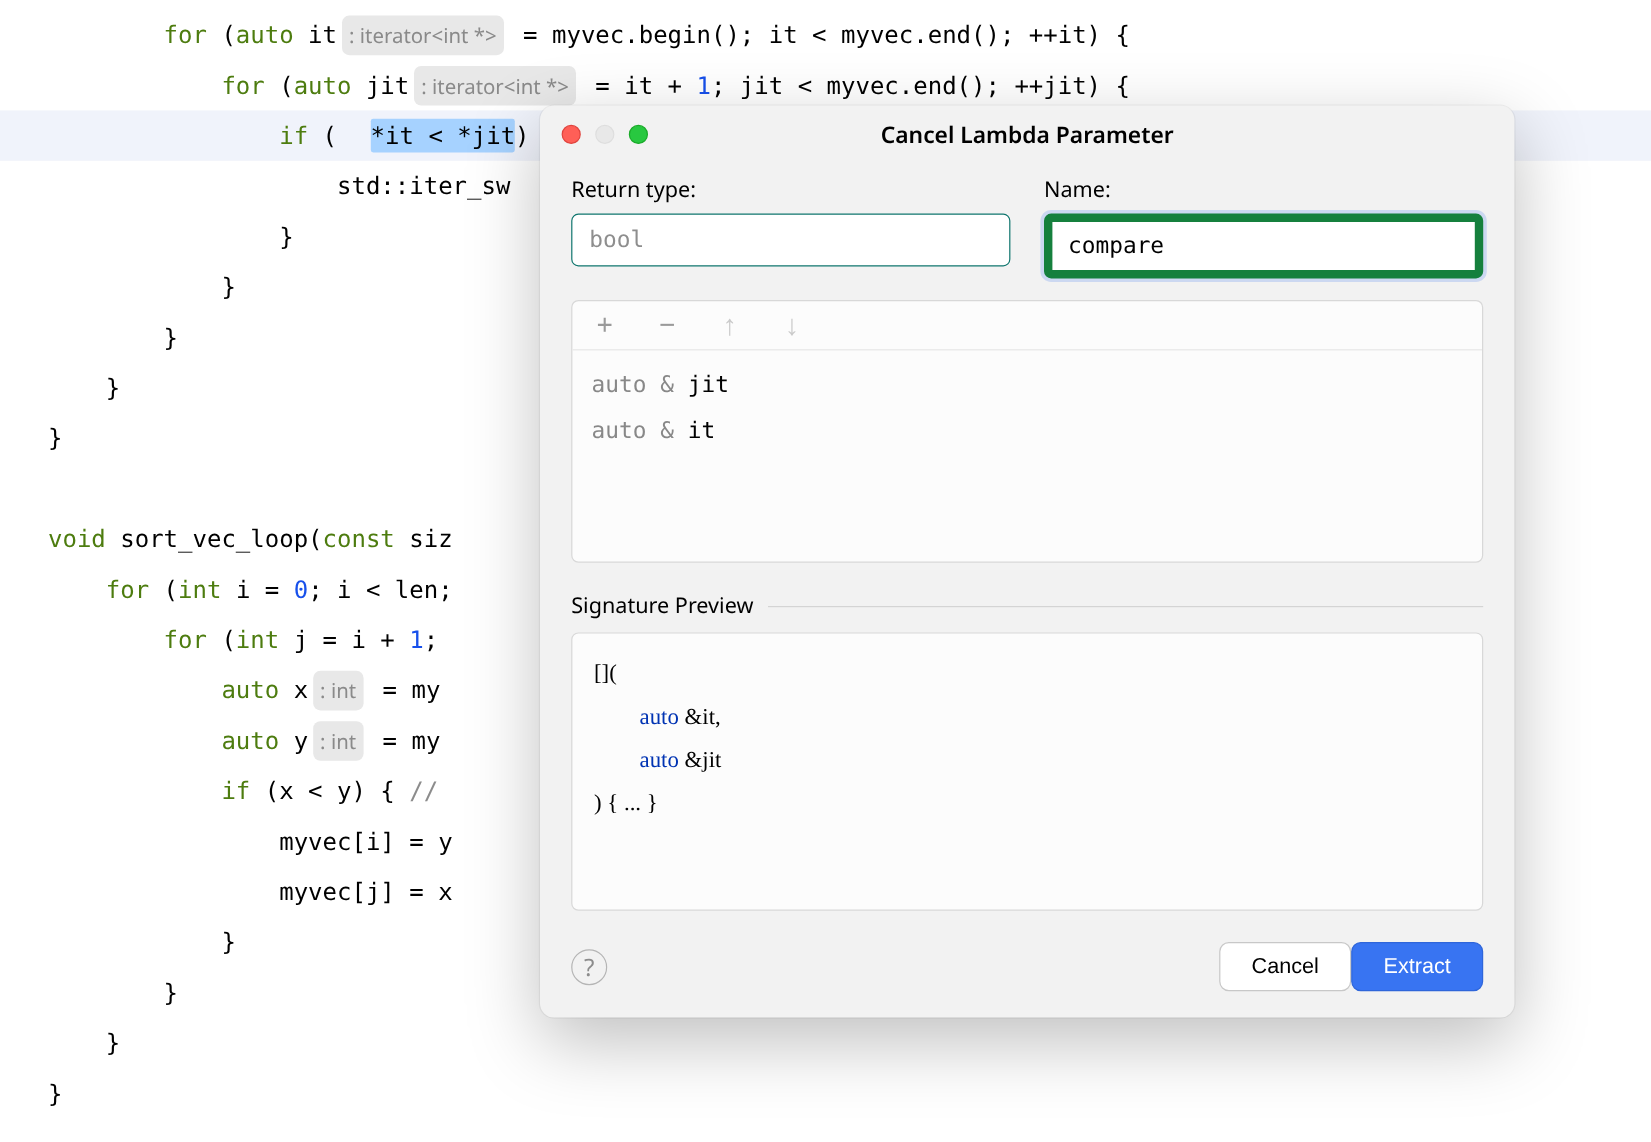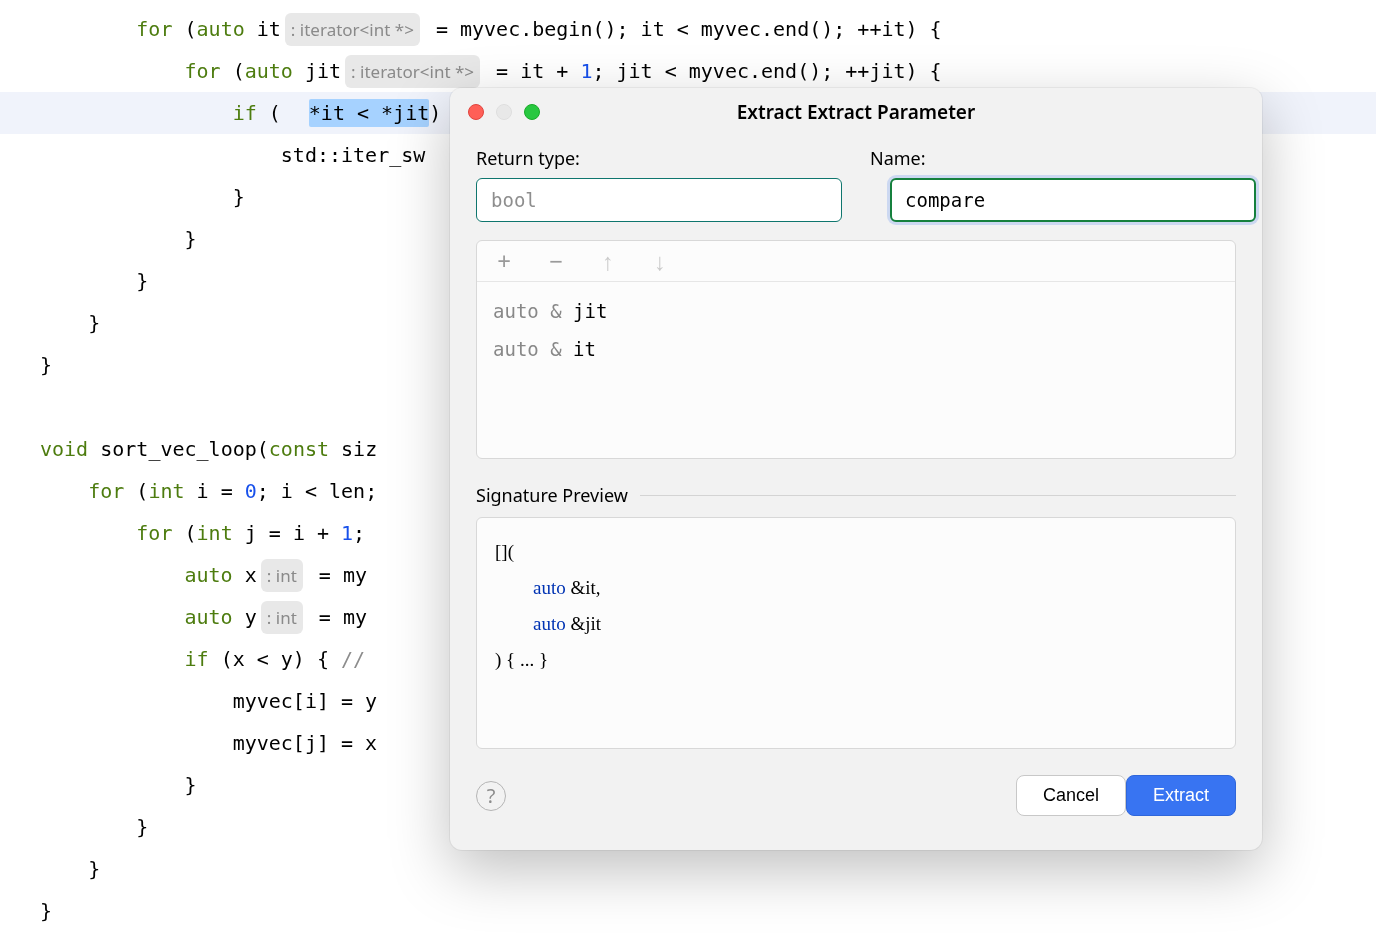--- a/index.html
+++ b/index.html
@@ -75,38 +75,37 @@
   .tl-red { background: #ff5f57; border:1px solid #e0443e; }
   .tl-yel { background: #febc2e; border:1px solid #d79f3e; opacity:0.45; }
   .tl-yel.dim { background:#dedede; border:1px solid #c6c6c6; }
   .tl-grn { background: #28c840; border:1px solid #1aab29; }
   .dlg-title {
     flex: 1;
     text-align: center;
     font-weight: 600;
     font-size: 19px;
   }
-  .dlg-body { padding: 10px 26px 34px 26px; }
+  .dlg-body { padding: 10px 26px 22px 26px; }
   .row { display: flex; gap: 28px; margin-bottom: 6px;}
   .col { flex: 1; display:flex; flex-direction:column; }
   .lbl { font-size: 18px; margin-bottom: 8px; color:#000; }
   .input {
     background: #fff;
     border: 1px solid #0f766e;
     border-radius: 6px;
     padding: 10px 14px;
     font-family: "SF Mono","Menlo",monospace;
     font-size: 19px;
     width: 100%;
   }
   .input.focus {
-    border: 2px solid #15803d;
+    border: 7px solid #15803d;
     box-shadow: 0 0 0 3px rgba(56,116,242,0.2);
     padding: 9px 13px;
-    margin-left: 20px;
   }
   .input.ro { color:#8e8e8e; }
   .param-panel {
     margin-top: 18px;
     background: #fcfcfc;
     border: 1px solid #d8d8d8;
     border-radius: 6px;
     overflow: hidden;
   }
   .param-toolbar {
@@ -185,21 +184,21 @@
 
 <div class="editor" id="editor"><div class="line"><span>        </span><span class="kw">for </span><span>(</span><span class="kw">auto </span><span>it</span><span class="hint">: iterator&lt;int *&gt;</span><span> = myvec.begin(); it &lt; myvec.end(); ++it) {</span></div><div class="line"><span>            </span><span class="kw">for </span><span>(</span><span class="kw">auto </span><span>jit</span><span class="hint">: iterator&lt;int *&gt;</span><span> = it + </span><span class="num">1</span><span>; jit &lt; myvec.end(); ++jit) {</span></div><div class="line hl"><span>                </span><span class="kw">if </span><span>(</span><span class="sel">*it &lt; *jit</span><span>)</span></div><div class="line"><span>                    </span><span>std</span><span>::iter_sw</span></div><div class="line"><span>                </span><span>}</span></div><div class="line"><span>            </span><span>}</span></div><div class="line"><span>        </span><span>}</span></div><div class="line"><span>    </span><span>}</span></div><div class="line"><span></span><span>}</span></div><div class="line"></div><div class="line"><span></span><span class="kw">void </span><span>sort_vec_loop</span><span>(</span><span class="kw">const </span><span>siz</span></div><div class="line"><span>    </span><span class="kw">for </span><span>(</span><span class="kw">int </span><span>i = </span><span class="num">0</span><span>; i &lt; len;</span></div><div class="line"><span>        </span><span class="kw">for </span><span>(</span><span class="kw">int </span><span>j = i + </span><span class="num">1</span><span>; </span></div><div class="line"><span>            </span><span class="kw">auto </span><span>x</span><span class="hint">: int</span><span> = my</span></div><div class="line"><span>            </span><span class="kw">auto </span><span>y</span><span class="hint">: int</span><span> = my</span></div><div class="line"><span>            </span><span class="kw">if </span><span>(x &lt; y) { </span><span class="cmt">//</span></div><div class="line"><span>                </span><span>myvec[i] = y</span></div><div class="line"><span>                </span><span>myvec[j] = x</span></div><div class="line"><span>            </span><span>}</span></div><div class="line"><span>        </span><span>}</span></div><div class="line"><span>    </span><span>}</span></div><div class="line"><span></span><span>}</span></div></div>
 
 <div class="dialog">
   <div class="titlebar">
     <div class="traffic">
       <span class="tl-red"></span>
       <span class="tl-yel dim"></span>
       <span class="tl-grn"></span>
     </div>
-    <div class="dlg-title">Extract Extract Parameter</div>
+    <div class="dlg-title">Cancel Lambda Parameter</div>
   </div>
   <div class="dlg-body">
     <div class="row">
       <div class="col">
         <div class="lbl">Return type:</div>
         <input class="input ro" readonly="" value="bool" style="">
       </div>
       <div class="col">
         <div class="lbl">Name:</div>
         <input class="input focus" value="compare" style="">

